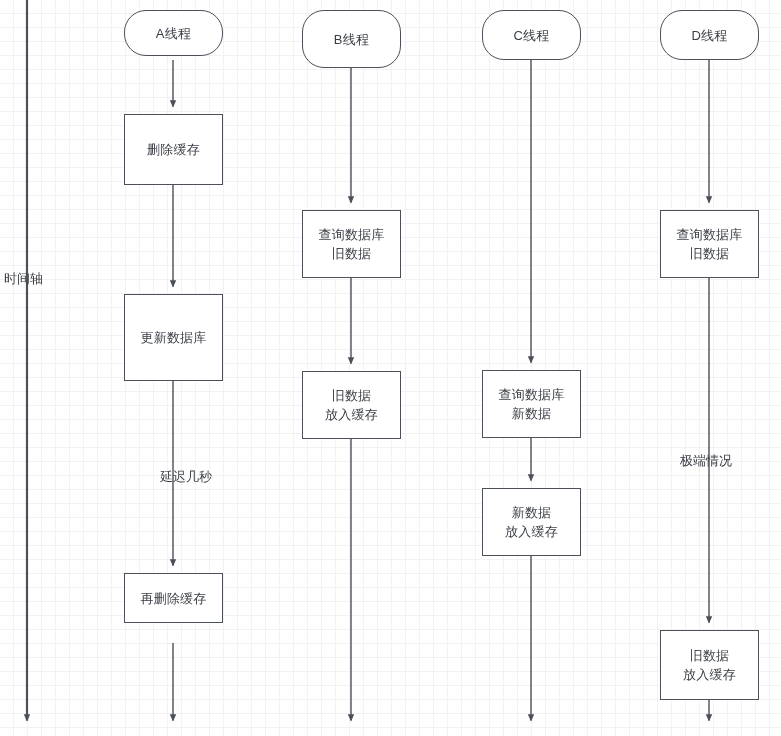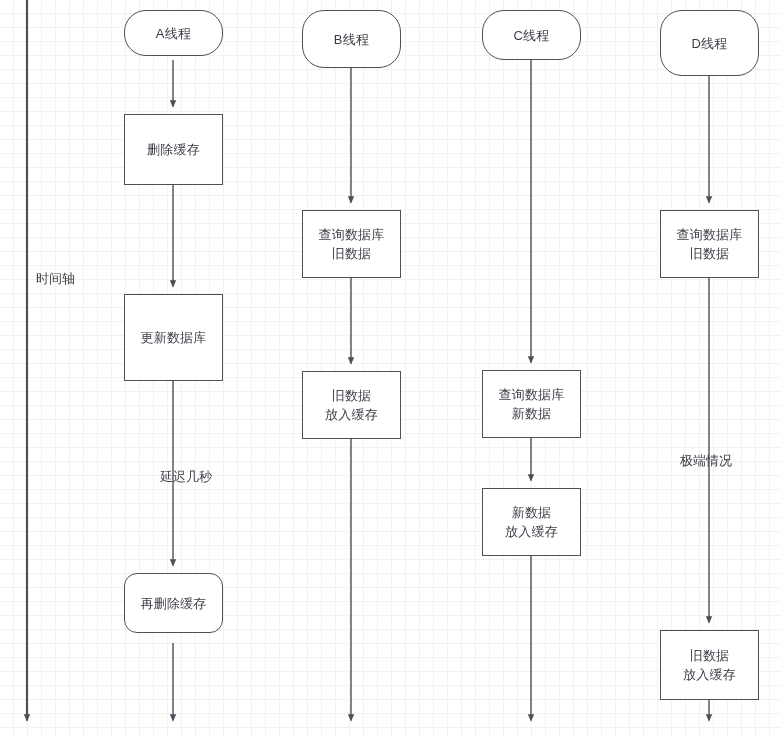--- a/index.html
+++ b/index.html
@@ -91,38 +91,38 @@
       </g>
     <g id="timeline-group">
         <line x1="27" y1="0" x2="27" y2="720.5" stroke="#4b5059" stroke-width="2.2" marker-end="url(#arrowhead)"></line>
       </g>
   </svg>
 
   <div id="node-layer">
       <div class="node lane-head" style="left: 124px; top: 10px; width: 99px; height: 46px;">A线程</div>
       <div class="node" style="left: 124px; top: 114px; width: 99px; height: 71px;">删除缓存</div>
       <div class="node" style="left: 124px; top: 294px; width: 99px; height: 87px;">更新数据库</div>
-      <div class="node" style="left: 124px; top: 573px; width: 99px; height: 60px; border-radius: 13px;">再删除缓存</div>
+      <div class="node" style="left: 124px; top: 573px; width: 99px; height: 50px;">再删除缓存</div>
       <div class="node lane-head" style="left: 302px; top: 10px; width: 99px; height: 58px;">B线程</div>
       <div class="node" style="left: 302px; top: 210px; width: 99px; height: 68px;">查询数据库
 旧数据</div>
       <div class="node" style="left: 302px; top: 371px; width: 99px; height: 68px;">旧数据
 放入缓存</div>
       <div class="node lane-head" style="left: 482px; top: 10px; width: 99px; height: 50px;">C线程</div>
       <div class="node" style="left: 482px; top: 370px; width: 99px; height: 68px;">查询数据库
 新数据</div>
       <div class="node" style="left: 482px; top: 488px; width: 99px; height: 68px;">新数据
 放入缓存</div>
-      <div class="node lane-head" style="left: 660px; top: 10px; width: 99px; height: 66px;">D线程</div>
+      <div class="node lane-head" style="left: 660px; top: 10px; width: 99px; height: 50px;">D线程</div>
       <div class="node" style="left: 660px; top: 210px; width: 99px; height: 68px;">查询数据库
 旧数据</div>
       <div class="node" style="left: 660px; top: 630px; width: 99px; height: 70px;">旧数据
 放入缓存</div>
     </div>
 
   <div id="label-layer">
       <div class="edge-label" style="left: 152px; top: 469px; margin-left: 8px;">延迟几秒</div>
       <div class="edge-label" style="left: 680px; top: 453px;">极端情况</div>
     </div>
 
-  <div class="axis-label" id="timeline-label" style="left: 4px; top: 271px; margin-left: 32px;">时间轴</div>
+  <div class="axis-label" id="timeline-label" style="left: 4px; top: 271px;">时间轴</div>
 
 </div>
 
 </body></html>

